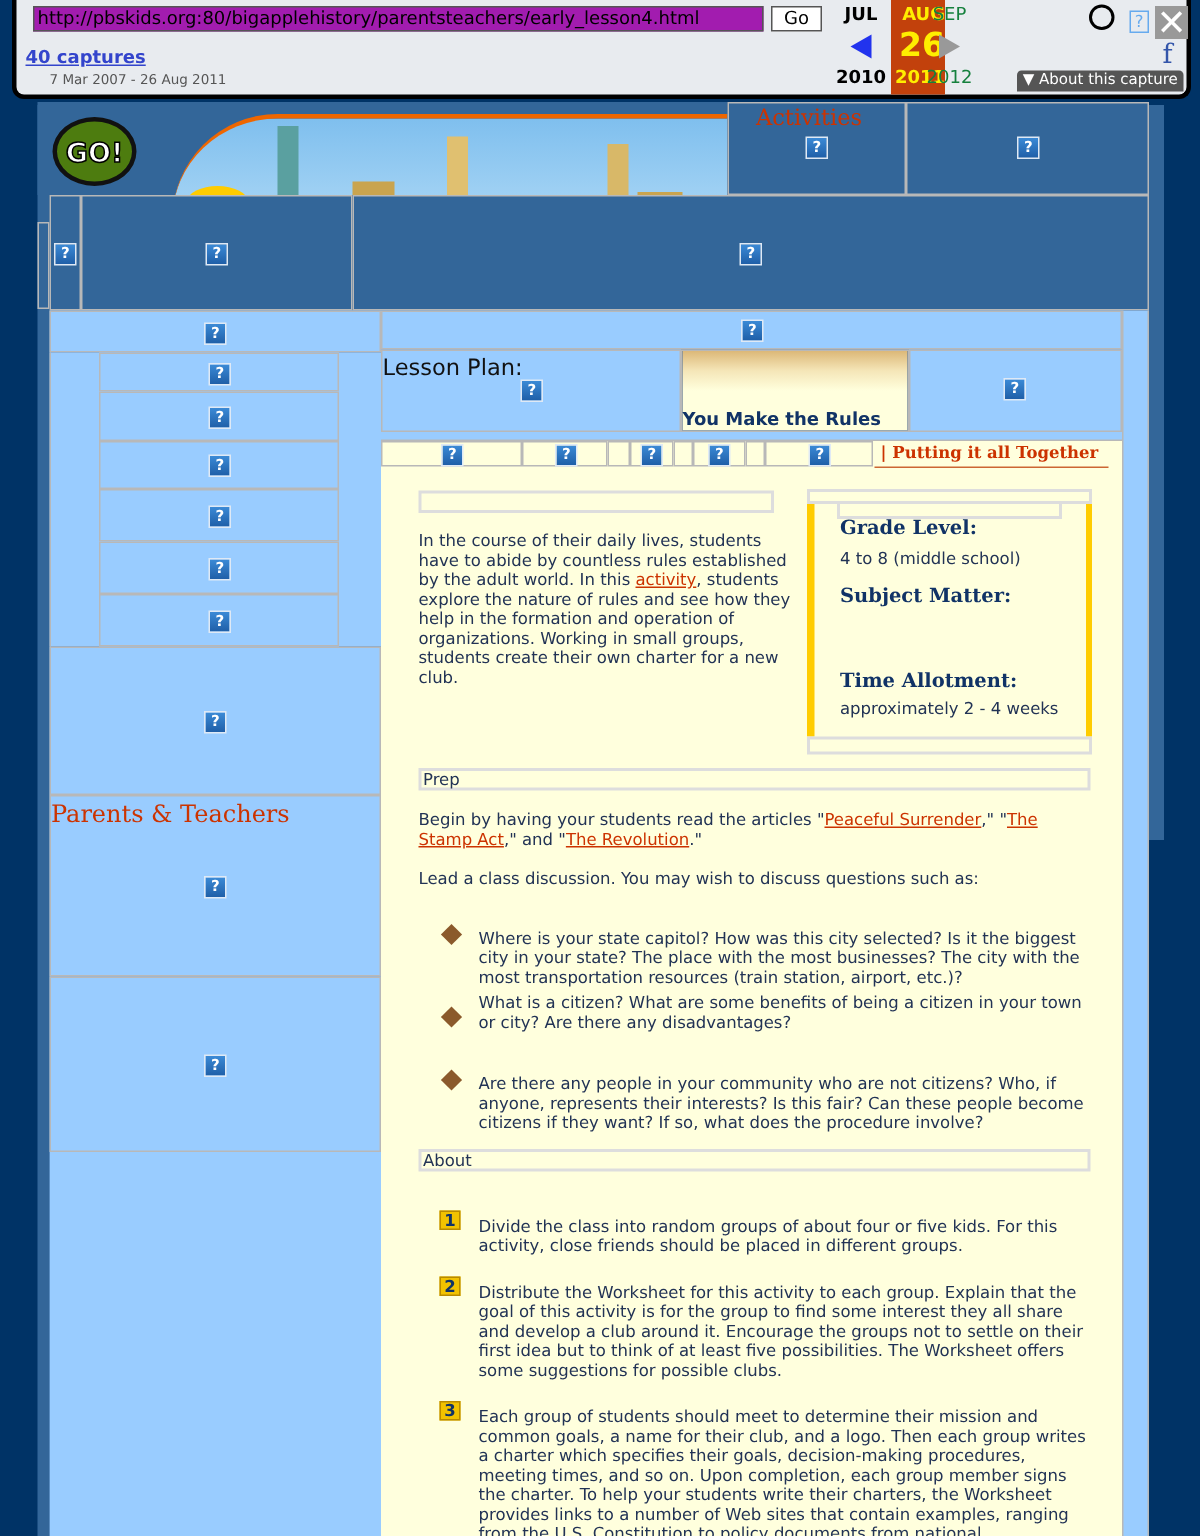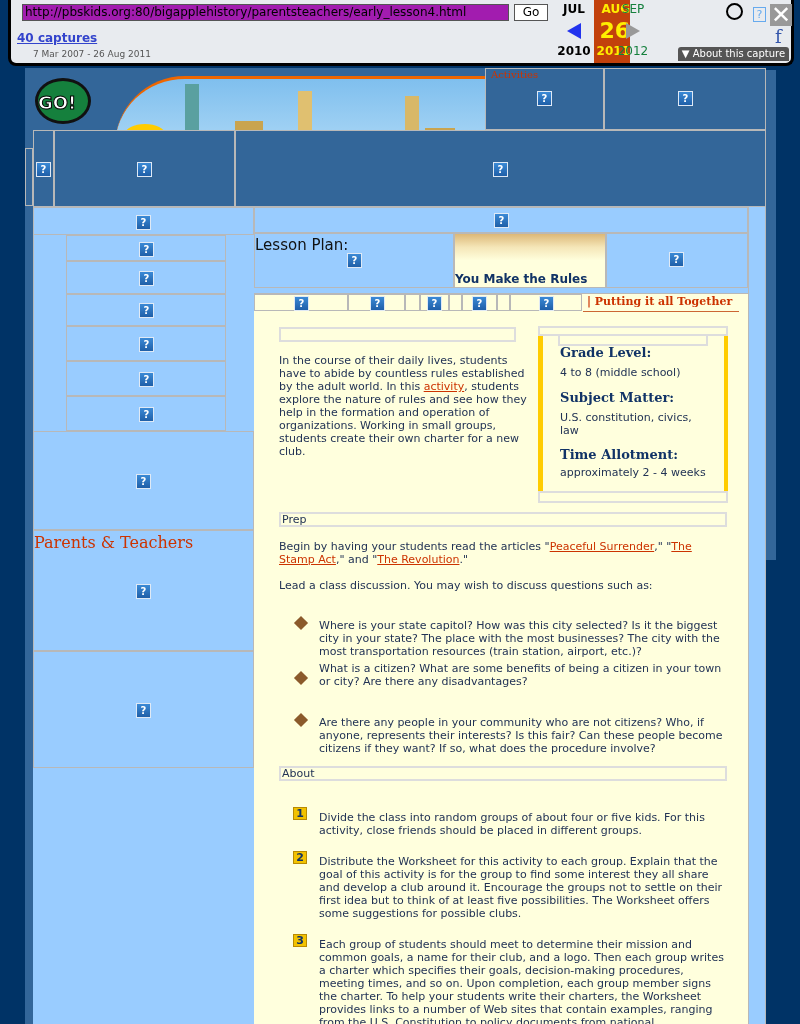--- a/index.html
+++ b/index.html
@@ -31,22 +31,22 @@
   .wb-help { position: absolute; left: 742px; top: 7px; width: 13px; height: 15px; border: 1px solid #66aaee; color: #66aaee; font-size: 11px; text-align: center; line-height: 13px; }
   .wb-close { position: absolute; left: 759px; top: 4px; width: 22px; height: 22px; background: #999; color: #fff; font-size: 24px; line-height: 22px; text-align: center; font-weight: bold; }
   .wb-fb { position: absolute; left: 764px; top: 26px; color: #3355aa; font-family: "DejaVu Serif", serif; font-size: 18px; }
 
   
   .pg-left-strip { position: absolute; left: 25px; top: 70px; width: 8px; height: 954px; background: #336699; }
   .pg-right-strip { position: absolute; left: 766px; top: 70px; width: 10px; height: 490px; background: #336699; }
   .banner { position: absolute; left: 25px; top: 68px; width: 460px; height: 62px; background: #336699; overflow: hidden; }
   .banner-sky { position: absolute; left: 90px; top: 8px; width: 380px; height: 70px; background: linear-gradient(#7fbfee, #a9d6f5); border-top: 3px solid #ee6600; border-radius: 80px 0 0 0; }
   .bldg { position: absolute; bottom: 0; background: #c9a44f; }
-  .logo { position: absolute; left: 10px; top: 10px; width: 56px; height: 46px; background: #15803d; border: 3px solid #111; border-radius: 50%;
-          font-weight: bold; font-size: 18px; color: #fff; line-height: 44px; -webkit-text-stroke: 1px #000; }
+  .logo { position: absolute; left: 10px; top: 10px; width: 56px; height: 46px; background: #4d7c0f; border: 3px solid #111; border-radius: 50%;
+          font-weight: bold; font-size: 18px; color: #fff; text-align: center; line-height: 44px; -webkit-text-stroke: 1px #000; }
 
   .cellb { position: absolute; border: 1px solid #b8b8b8; }
   .qicon { position: absolute; width: 15px; height: 15px; background: linear-gradient(#3b8ad6, #1f5fa8); border: 1px solid #dfe9f5;
            color: #fff; font-size: 10px; font-weight: bold; text-align: center; line-height: 13px; font-family: "DejaVu Sans", sans-serif; }
 
   .dark { background: #336699; }
   .light { background: #99ccff; }
   .cream { background: #ffffdd; }
 
   .serif { font-family: "DejaVu Serif", serif; }
@@ -102,21 +102,21 @@
 
     <div class="bldg" style="left:310px;width:30px;height:18px;"></div>
 
     <div style="position:absolute;left:70px;top:5px;width:14px;height:55px;background:#5aa0a0;"></div>
     <div style="position:absolute;left:10px;top:45px;width:40px;height:20px;background:#ffcc00;border-radius:50% 50% 0 0;"></div>
   </div>
   <div class="logo">GO!</div>
 </div>
 
 <div class="cellb dark" style="left:485px;top:68px;width:119px;height:62px;">
-  <div class="serif" style="position:absolute;left:5px;top:0;font-size:10px;color:#cc3300;">Activities</div>
+  <div class="serif" style="position:absolute;left:18px;top:0;font-size:15px;color:#cc3300;">Activities</div>
   <div class="qicon" style="left:51px;top:22px;">?</div>
 </div>
 <div class="cellb dark" style="left:604px;top:68px;width:162px;height:62px;">
   <div class="qicon" style="left:73px;top:22px;">?</div>
 </div>
 
 <div class="cellb dark" style="left:25px;top:148px;width:8px;height:58px;"></div>
 <div class="cellb dark" style="left:33px;top:130px;width:21px;height:77px;">
   <div class="qicon" style="left:2px;top:31px;">?</div>
 </div>
@@ -203,21 +203,20 @@
 <div class="content-text" style="position:absolute;left:279px;top:354px;width:252px;">
   <span>In the course of their daily lives, students have to abide by countless rules established by the adult world. In this </span><a>activity</a><span>, students explore the nature of rules and see how they help in the formation and operation of organizations. Working in small groups, students create their own charter for a new club.</span>
 </div>
 
 <div style="position:absolute;left:538px;top:326px;width:190px;height:10px;border:2px solid #ddd;"></div>
 <div class="infobox">
   <div style="position:absolute;left:15px;top:0;width:150px;height:10px;border:2px solid #ddd;border-top:none;"></div>
   <div class="info-h" style="position:absolute;left:17px;top:9px;">Grade Level:</div>
   <div class="info-t" style="position:absolute;left:17px;top:30px;">4 to 8 (middle school)</div>
   <div class="info-h" style="position:absolute;left:17px;top:54px;">Subject Matter:</div>
-  <div class="info-t" style="position:absolute;left:17px;top:75px;width:150px;line-height:13px;">U.S. constitution, civics, law</div>
   <div class="info-h" style="position:absolute;left:17px;top:111px;">Time Allotment:</div>
   <div class="info-t" style="position:absolute;left:17px;top:130px;">approximately 2 - 4 weeks</div>
 </div>
 <div style="position:absolute;left:538px;top:491px;width:190px;height:12px;border:2px solid #ddd;"></div>
 
 <div class="section-box" style="top:512px;">Prep</div>
 <div class="content-text" style="position:absolute;left:279px;top:540px;width:440px;">
   <span>Begin by having your students read the articles "</span><a>Peaceful Surrender</a><span>," "</span><a>The Stamp Act</a><span>," and "</span><a>The Revolution</a><span>."</span>
 </div>
 <div class="content-text" style="position:absolute;left:279px;top:579px;width:440px;">Lead a class discussion. You may wish to discuss questions such as:</div>

